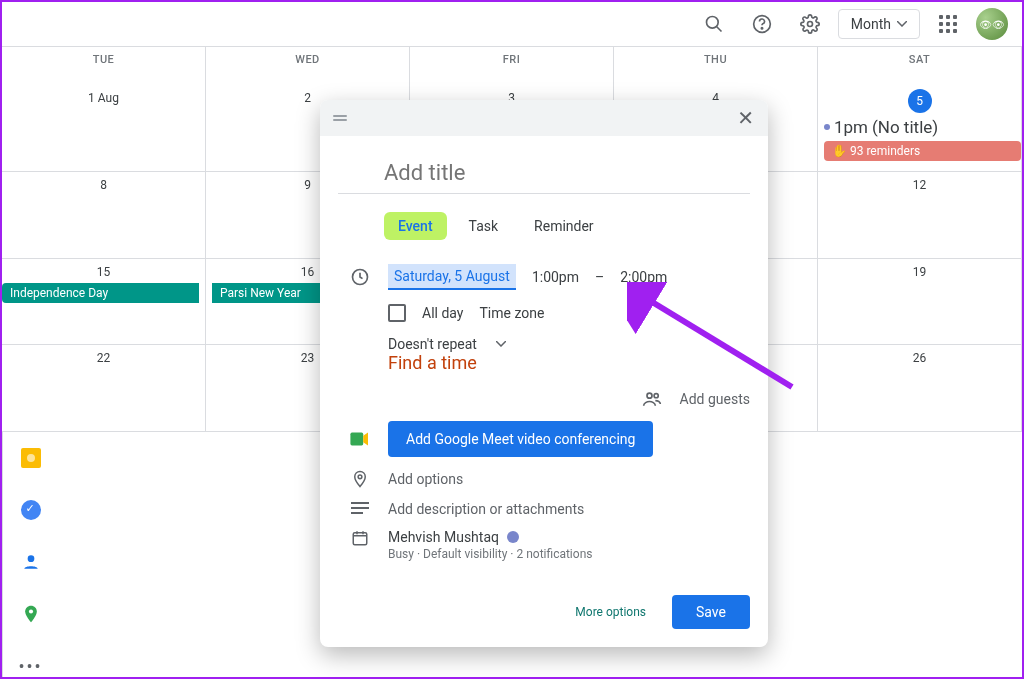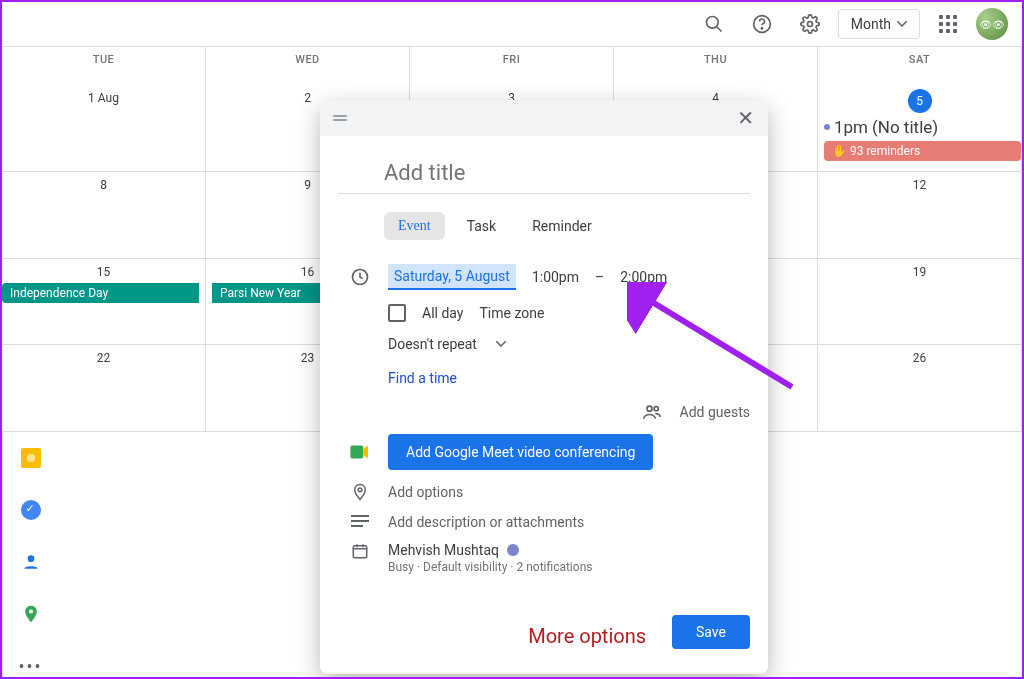--- a/index.html
+++ b/index.html
@@ -33,35 +33,35 @@
 .sp-more { color: #5f6368; font-size: 18px; letter-spacing: 2px; }
 .modal { position: absolute; top: 98px; left: 318px; width: 448px; background: #fff; border-radius: 8px; box-shadow: 0 8px 24px rgba(0,0,0,0.28); overflow: hidden; }
 .modal-hdr { background: #f1f3f4; height: 36px; display: flex; align-items: center; justify-content: space-between; padding: 0 10px; }
 .drag { width: 20px; display: flex; flex-direction: column; gap: 2px; align-items: center; }
 .drag span { width: 14px; height: 2px; background: #9aa0a6; border-radius: 1px; }
 .closebtn { font-size: 20px; color: #5f6368; cursor: pointer; padding: 4px; }
 .modal-body { padding: 18px 18px 14px 18px; }
 .titleinput { width: 100%; border: none; border-bottom: 1px solid #dadce0; font-size: 22px; color: #9aa0a6; padding: 6px 0 8px 46px; outline: none; }
 .tabs { display: flex; gap: 8px; padding-left: 46px; margin-top: 18px; margin-bottom: 18px; }
 .tab { padding: 6px 14px; border-radius: 6px; font-size: 14px; color: #3c4043; cursor: pointer; }
-.tab.active { background: #e5e5e5; color: #1a73e8; font-weight: 500; font-family: Liberation Serif, serif; }
+.tab.active { background: #bef264; color: #1a73e8; font-weight: 500; }
 .row { display: flex; align-items: center; gap: 16px; padding: 6px 0 6px 10px; color: #5f6368; font-size: 14px; }
 .row .ricon { width: 24px; display: flex; justify-content: center; color: #5f6368; }
 .datesel { background: #d2e3fc; color: #1a73e8; padding: 4px 6px; border-bottom: 2px solid #1a73e8; font-size: 14px; }
 .timestr { color: #3c4043; font-size: 14px; }
 .subrow { padding-left: 50px; display: flex; align-items: center; gap: 16px; color: #3c4043; font-size: 14px; margin-top: 8px; }
 .checkbox { width: 18px; height: 18px; border: 2px solid #5f6368; border-radius: 2px; }
 .repeat { padding-left: 50px; margin-top: 14px; font-size: 14px; color: #3c4043; display: flex; align-items: center; gap: 19px; }
-.findtime { padding-left: 50px; margin-top: 18px; font-size: 14px; color: #1d4ed8; cursor: pointer; }
+.findtime { padding-left: 50px; font-size: 18px; color: #c2410c; cursor: pointer; }
 .meetbtn { background: #1a73e8; color: #fff; border: none; padding: 10px 18px; border-radius: 4px; font-size: 14px; cursor: pointer; }
 .calname { font-size: 14px; color: #3c4043; display: flex; align-items: center; gap: 8px; }
 .calname .coldot { width: 12px; height: 12px; border-radius: 50%; background: #7986cb; }
 .calmeta { font-size: 12px; color: #70757a; margin-top: 2px; }
 .modal-ftr { display: flex; justify-content: flex-end; align-items: center; gap: 14px; padding: 14px 18px 18px 18px; }
-.moreopt { color: #b91c1c; font-size: 20px; cursor: pointer; padding: 8px 12px; margin-top: 8px; }
+.moreopt { color: #0f766e; font-size: 12px; cursor: pointer; padding: 8px 12px; }
 .savebtn { background: #1a73e8; color: #fff; border: none; padding: 9px 24px; border-radius: 4px; font-size: 14px; cursor: pointer; }
 .arrow { position: absolute; top: 280px; left: 625px; z-index: 50; pointer-events: none; }
 svg { display: block; }
 </style>
 </head>
 <body>
 
 <div class="topbar">
   <div class="iconbtn">
     <svg width="20" height="20" viewBox="0 0 24 24" fill="none" stroke="#5f6368" stroke-width="2">

